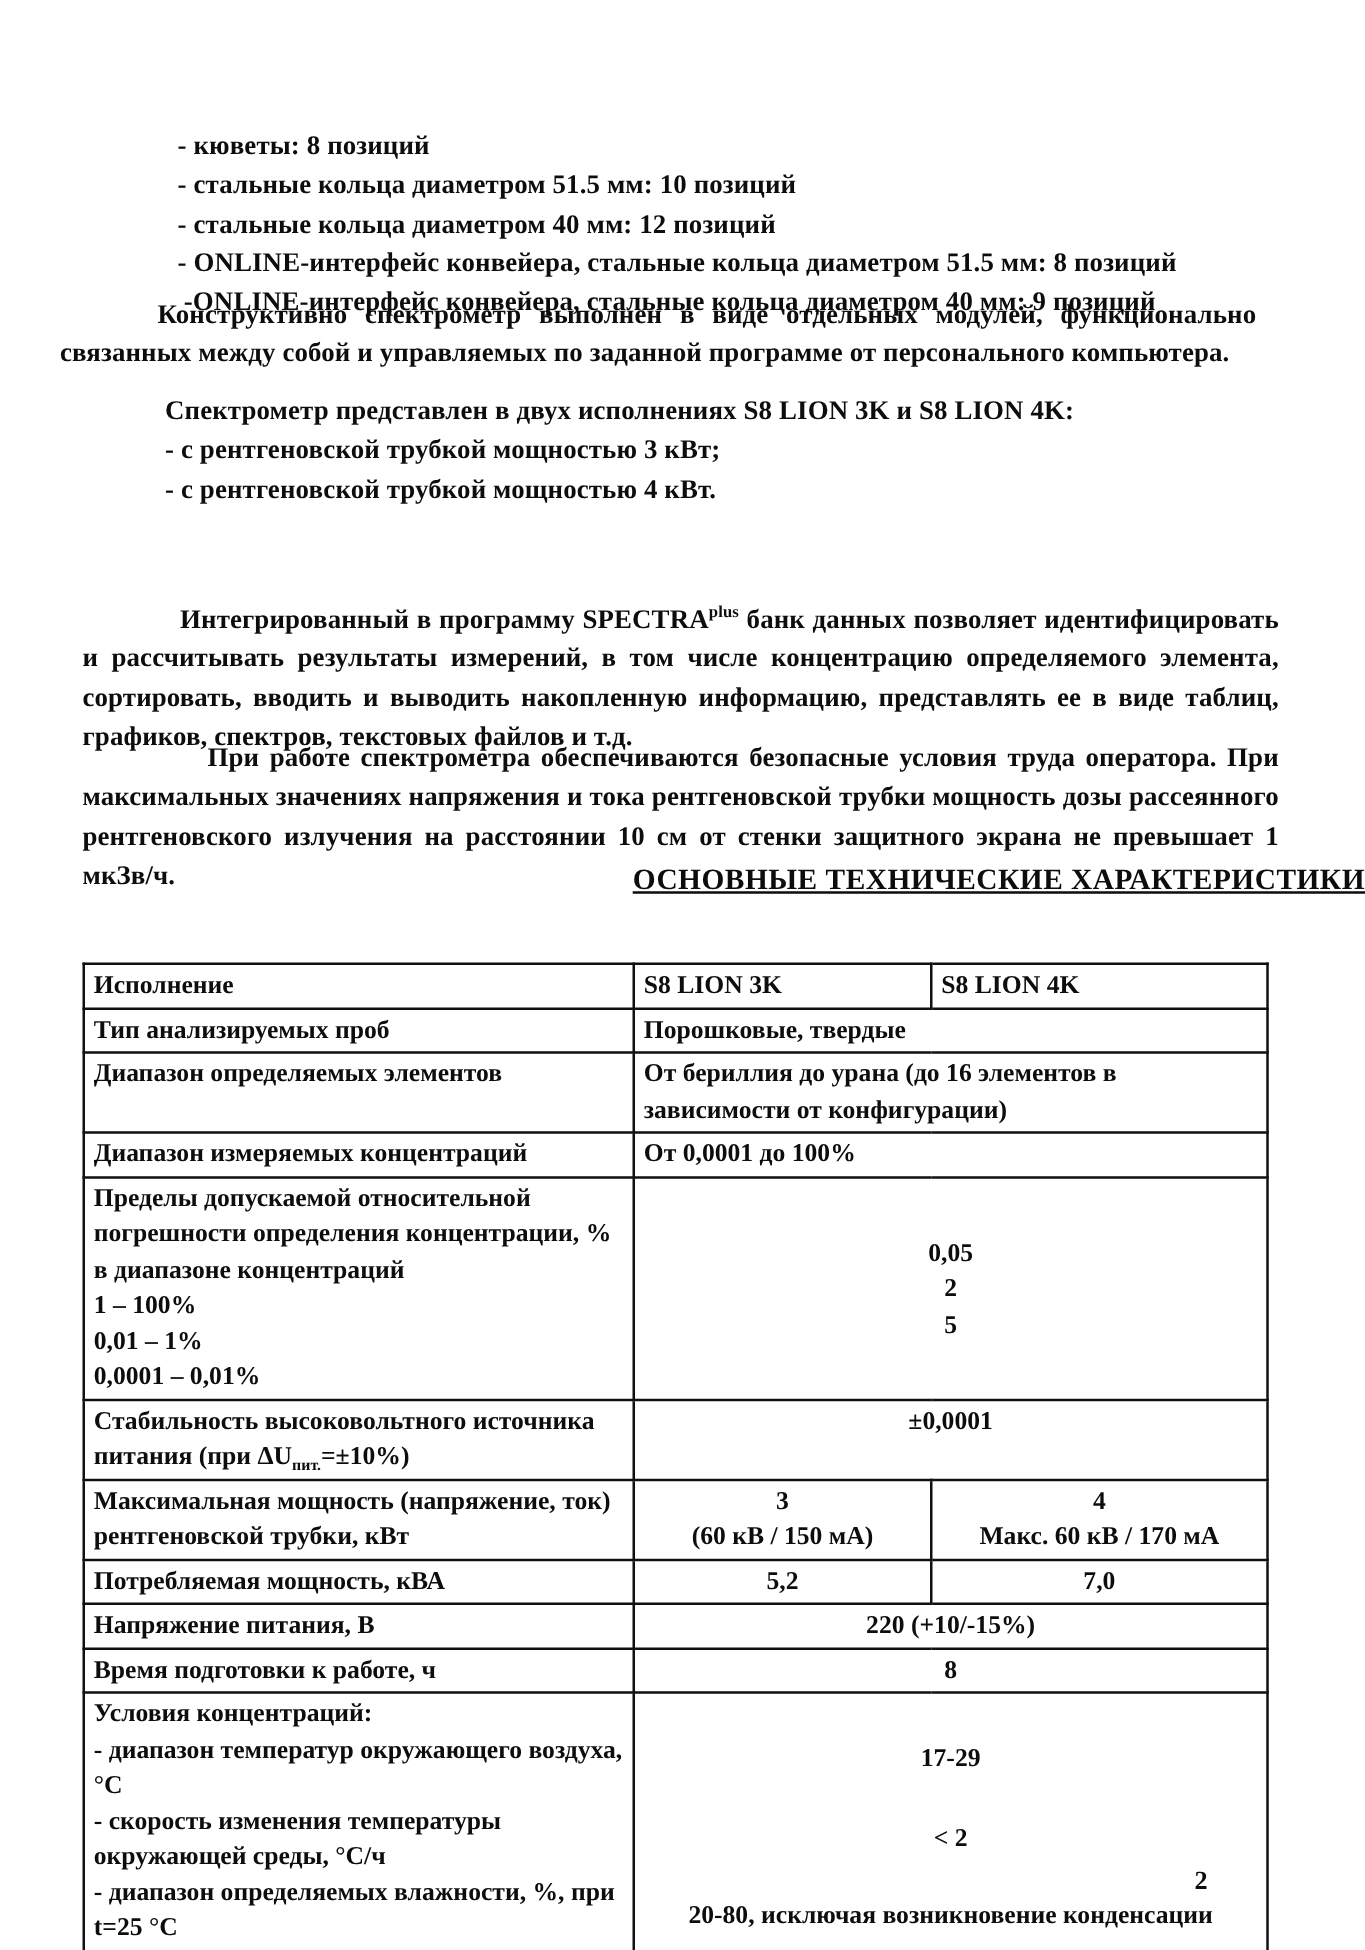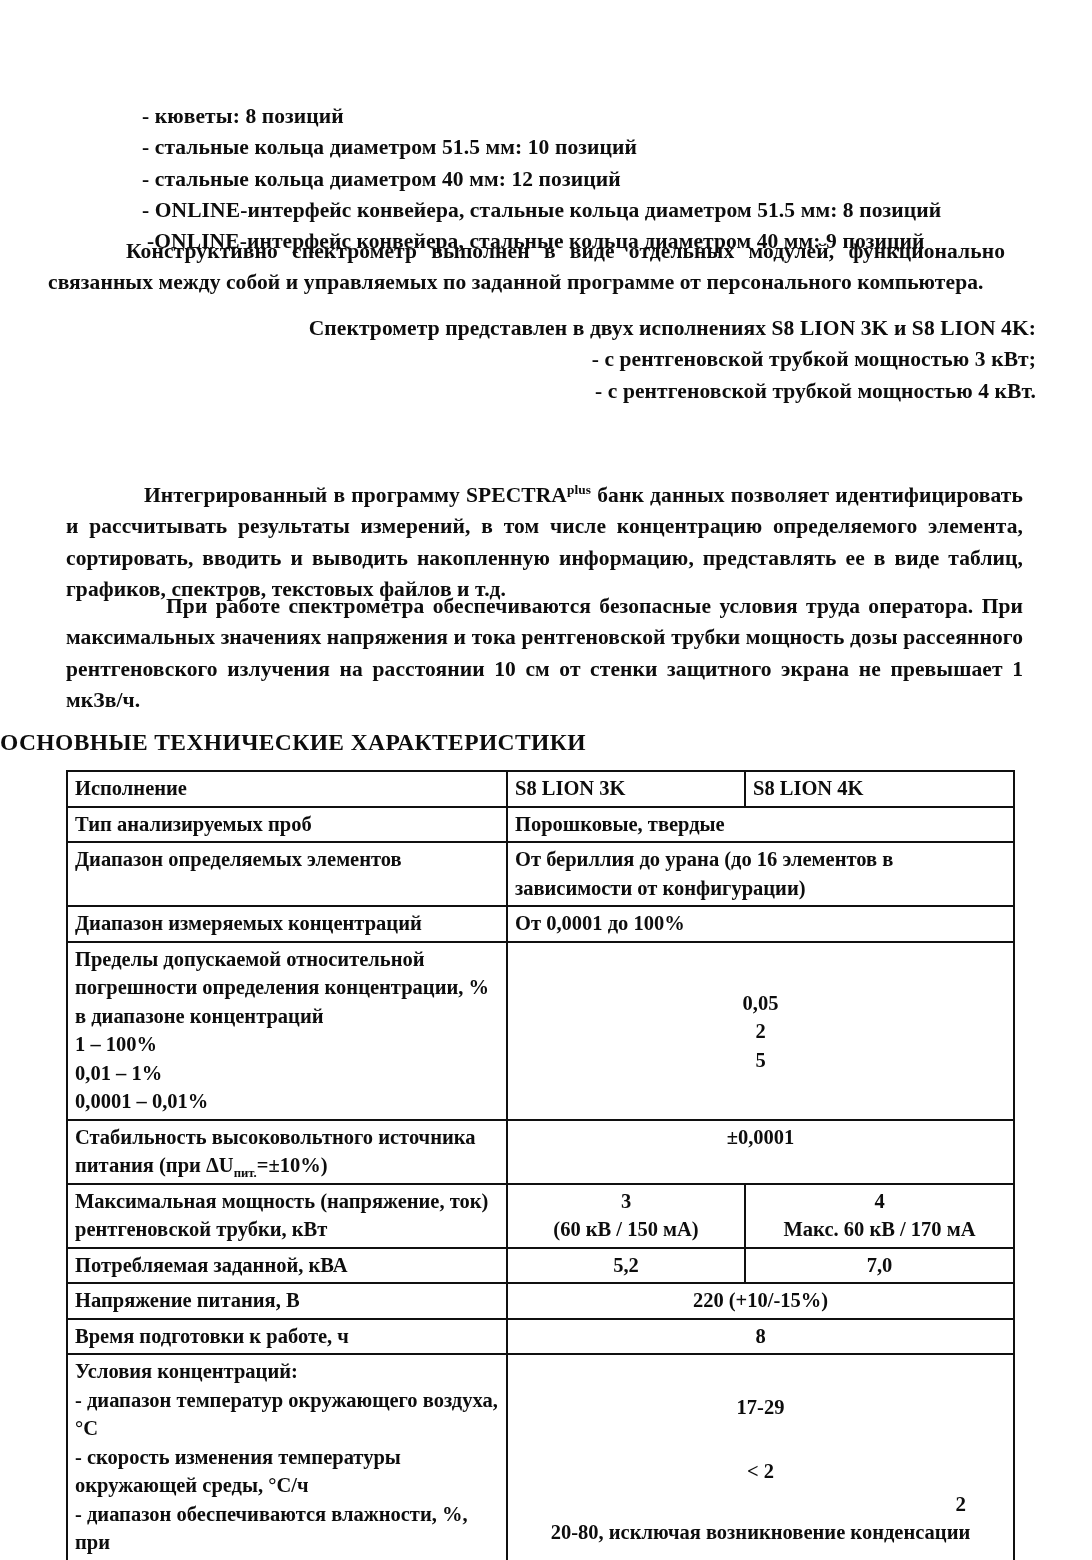--- a/index.html
+++ b/index.html
@@ -49,24 +49,23 @@
   }
 
   #para-construct {
     left: 48px;
     top: 236px;
     width: 957px;
     text-indent: 78px;
   }
 
   #para-versions {
-    left: 156px;
+    left: 132px;
     top: 313px;
     width: 880px;
-    text-align: right;
   }
   #para-versions .line { white-space: nowrap; }
 
   #para-analysis {
     left: 66px;
     top: 425px;
     width: 957px;
     text-indent: 78px;
   }
 
@@ -94,26 +93,27 @@
     font-size: 0.62em;
     vertical-align: sub;
     line-height: 0;
     font-weight: 700;
   }
 
   
   .section-title {
     position: absolute;
     left: 0;
-    top: 729px;
+    top: 691px;
     width: 1092px;
-    text-align: left;
+    text-align: right;
     font-size: 23.5px;
     font-weight: 700;
     letter-spacing: 0.4px;
+    text-decoration: underline;
   }
 
   
   .spec-table-wrap {
     position: absolute;
     left: 66px;
     top: 770px;
     width: 947px;
   }
   table.spec-table {
@@ -265,21 +265,21 @@
             <div>3</div>
             <div>(60 кВ / 150 мА)</div>
           </td>
           <td class="center">
             <div>4</div>
             <div>Макс. 60 кВ / 170 мА</div>
           </td>
         </tr>
 
         <tr>
-          <td>Потребляемая заданной, кВА</td>
+          <td>Потребляемая мощность, кВА</td>
           <td class="center">5,2</td>
           <td class="center">7,0</td>
         </tr>
 
         <tr>
           <td>Напряжение питания, В</td>
           <td colspan="2" class="center">220 (+10/-15%)</td>
         </tr>
 
         <tr>
@@ -287,21 +287,21 @@
           <td colspan="2" class="center">8</td>
         </tr>
 
         <tr>
           <td class="tall-pad">
             <div>Условия концентраций:</div>
             <div>- диапазон температур окружающего воздуха,</div>
             <div>°С</div>
             <div>- скорость изменения температуры</div>
             <div>окружающей среды, °С/ч</div>
-            <div>- диапазон обеспечиваются влажности, %,  при</div>
+            <div>- диапазон определяемых влажности, %,  при</div>
             <div>t=25 °С</div>
 
           </td>
           <td colspan="2" class="tall-pad">
             <div class="cond-values">
               <div class="sp-1"></div>
               <div class="v">17-29</div>
               <div class="sp-2"></div>
               <div class="v">&lt; 2</div>
               <div class="sp-3"></div>

